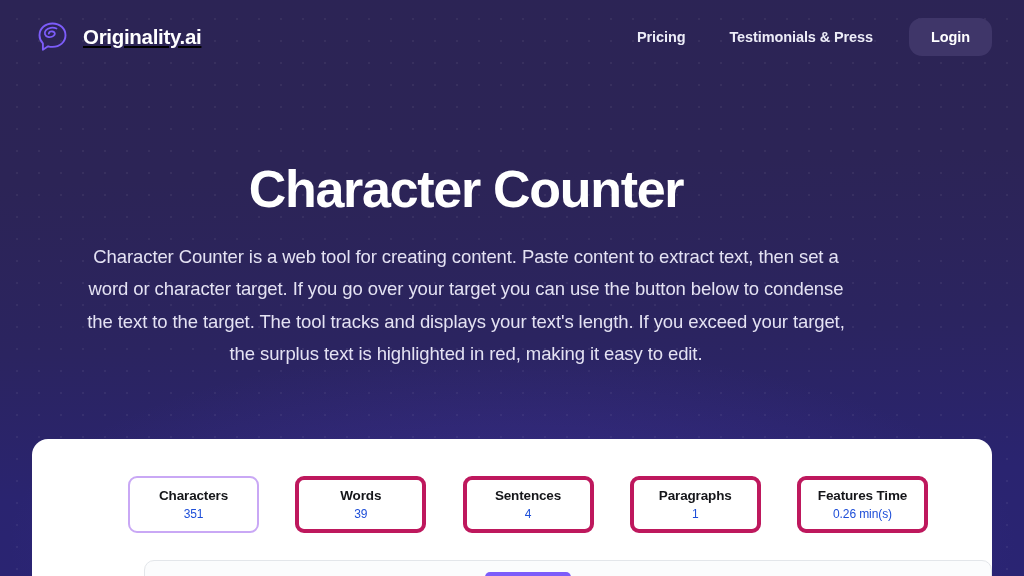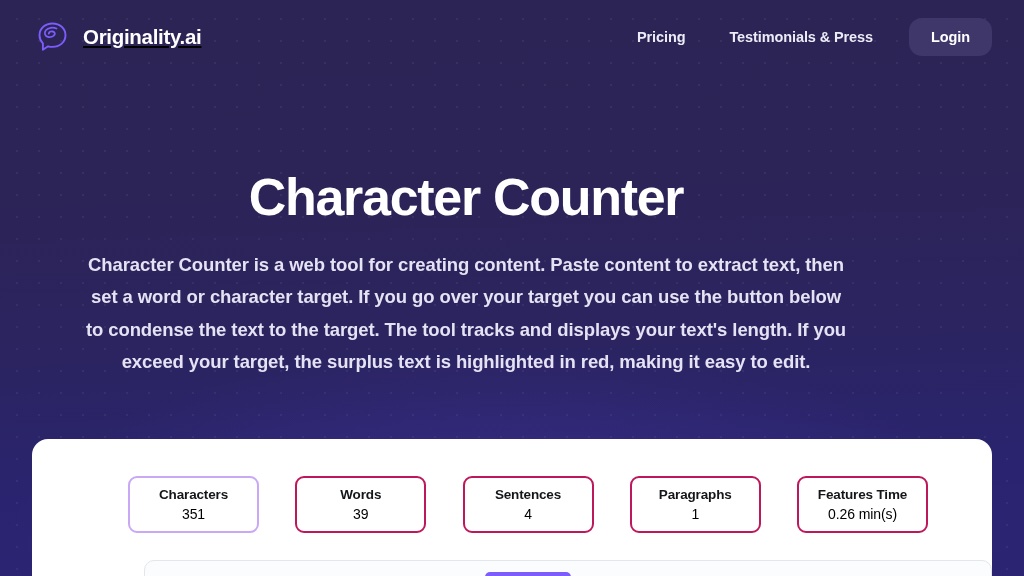--- a/index.html
+++ b/index.html
@@ -134,42 +134,42 @@
 
   .btn-signup {
     background: #7c5cfa;
     color: #ffffff;
     margin-left: 12px;
   }
 
   
   .hero {
     position: absolute;
-    top: 8px; left: 0;
+    top: 0; left: 0;
     width: 932px;
     text-align: center;
     z-index: 3;
     padding-top: 162px;
   }
 
   .hero-title {
     color: #ffffff;
     font-size: 52px;
     font-weight: bold;
     letter-spacing: -1.3px;
     line-height: 1.05;
   }
 
   .hero-desc {
     margin: 24px auto 0;
     width: 772px;
     color: #e4e2f3;
     font-size: 18.5px;
     line-height: 32.6px;
-    font-weight: 700;
+    font-weight: 400;
     letter-spacing: -0.1px;
   }
 
   
   .panel {
     position: absolute;
     left: 32px;
     top: 439px;
     width: 960px;
     height: 180px;
@@ -184,21 +184,21 @@
     gap: 4px;
     padding: 37px 0 0 0;
     justify-content: space-between;
     padding-left: 96px;
     padding-right: 64px;
   }
 
   .stat {
     width: 131px;
     height: 57px;
-    border: 2px solid #be185d;
+    border: 4px solid #be185d;
     border-radius: 9px;
     background: #ffffff;
     display: flex;
     flex-direction: column;
     align-items: center;
     justify-content: center;
     gap: 4px;
     cursor: pointer;
   }
 
@@ -208,23 +208,23 @@
 
   .stat-label {
     font-size: 13.5px;
     font-weight: bold;
     color: #15161a;
     letter-spacing: -0.15px;
     white-space: nowrap;
   }
 
   .stat-value {
-    font-size: 14px;
+    font-size: 12px;
     font-weight: 400;
-    color: #000000;
+    color: #1d4ed8;
     letter-spacing: -0.1px;
     white-space: nowrap;
   }
 
   
   .editor-box {
     position: absolute;
     left: 112px;
     top: 121px;
     width: 848px;

